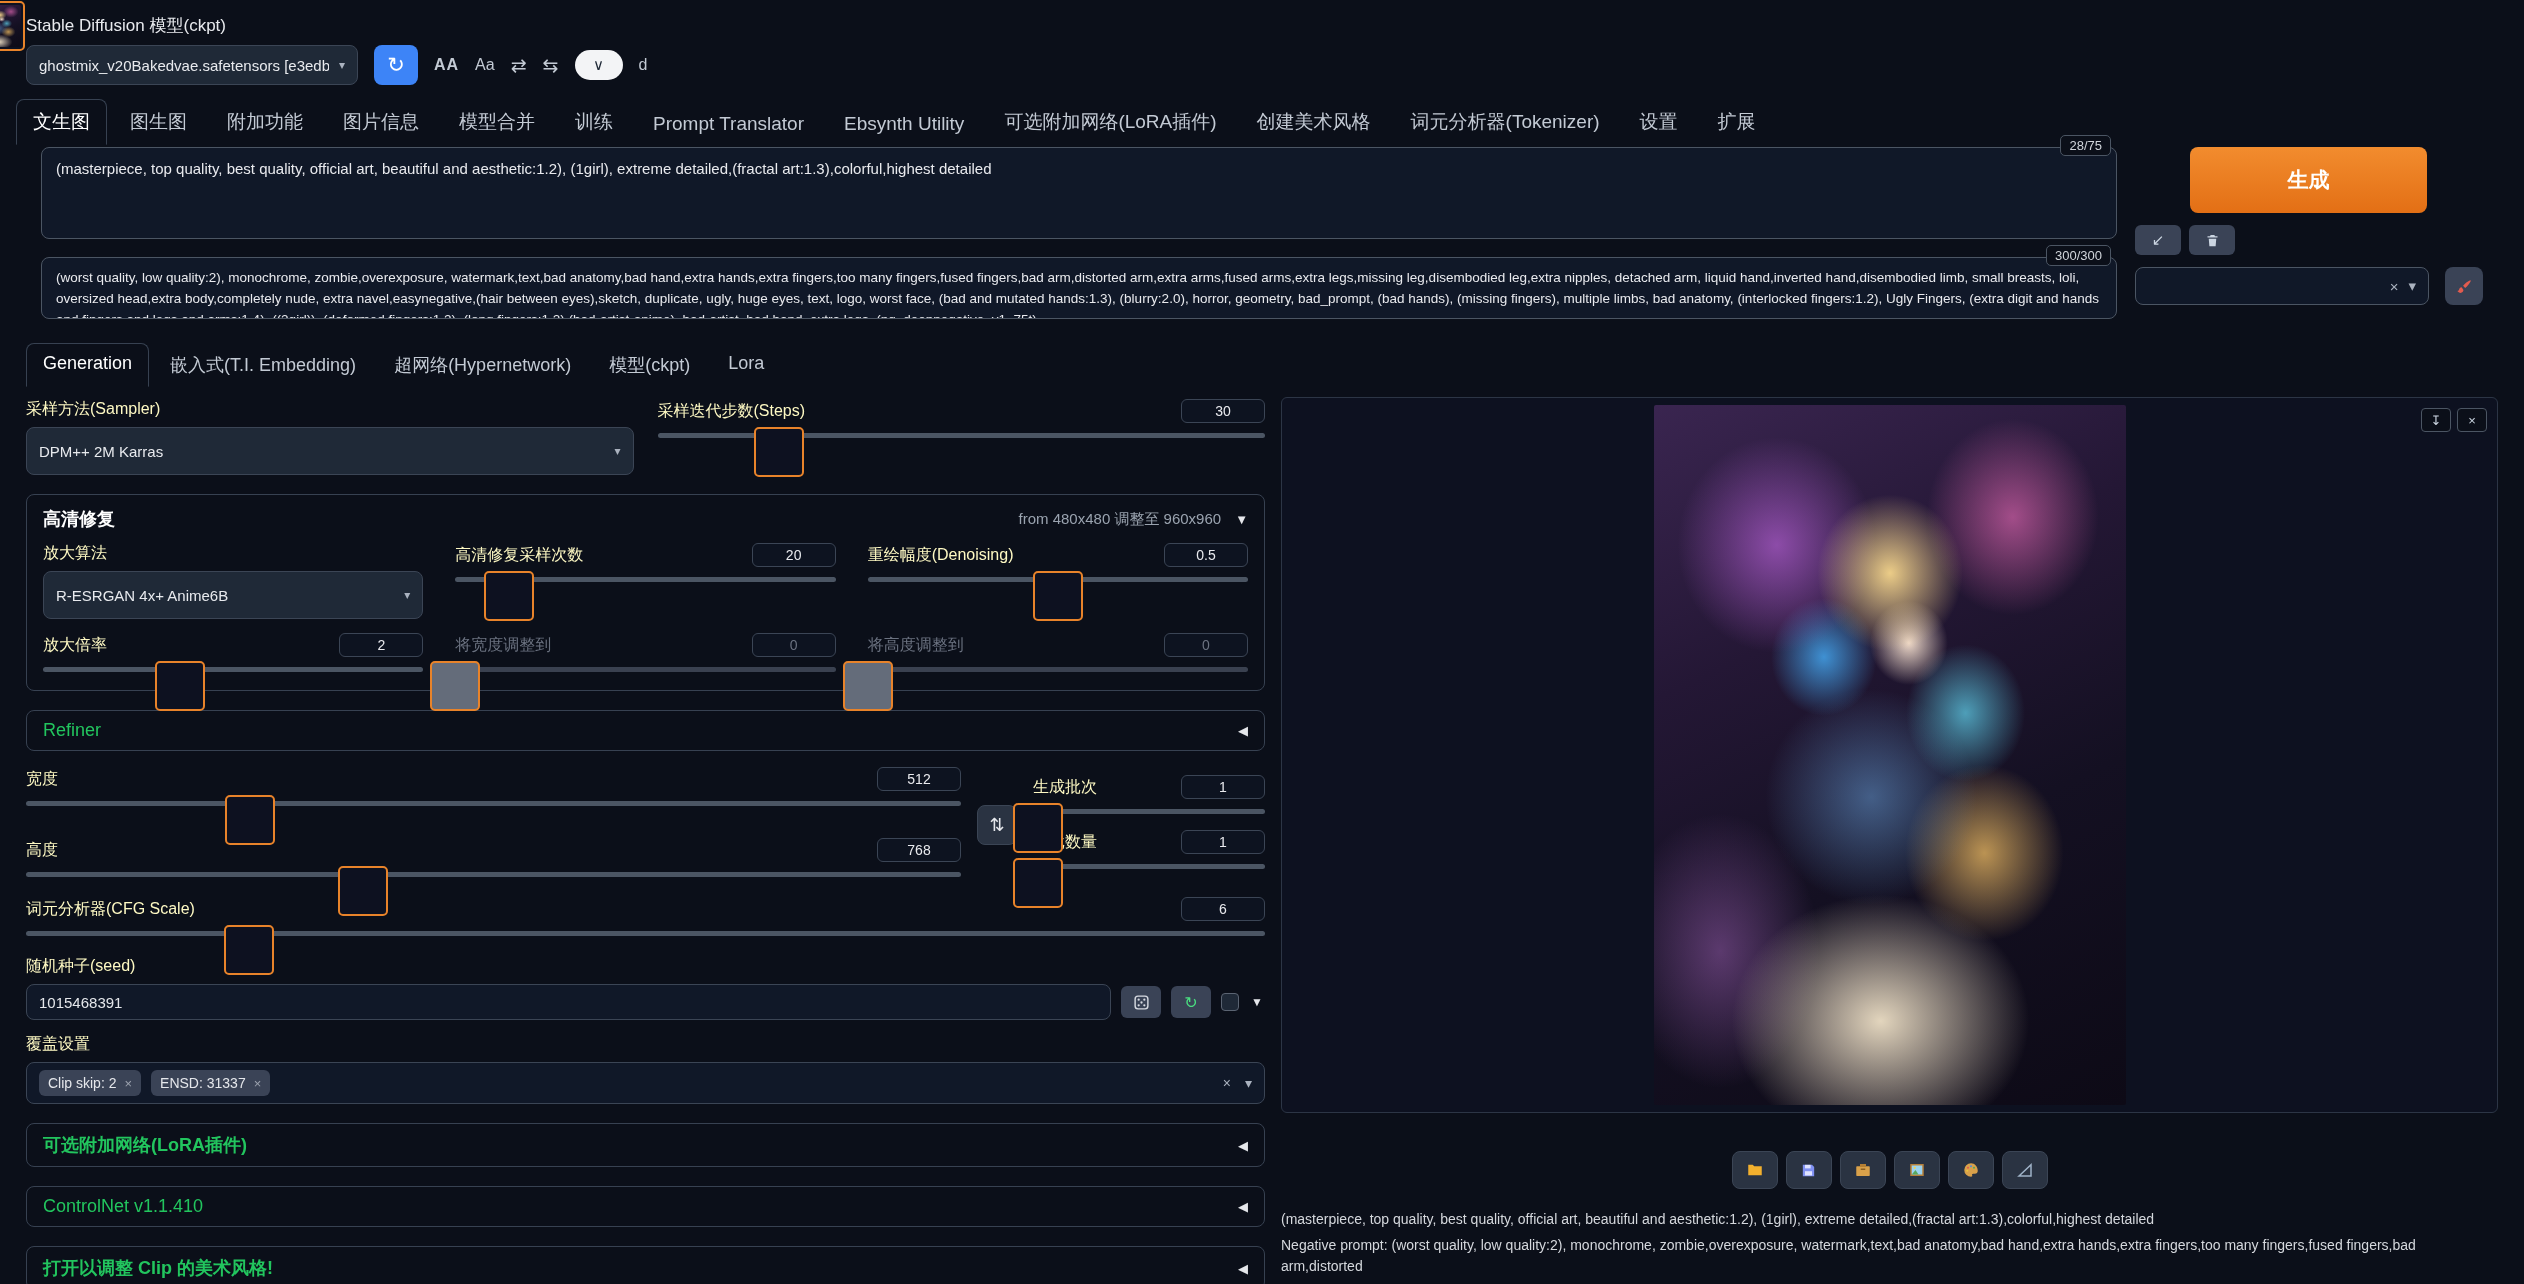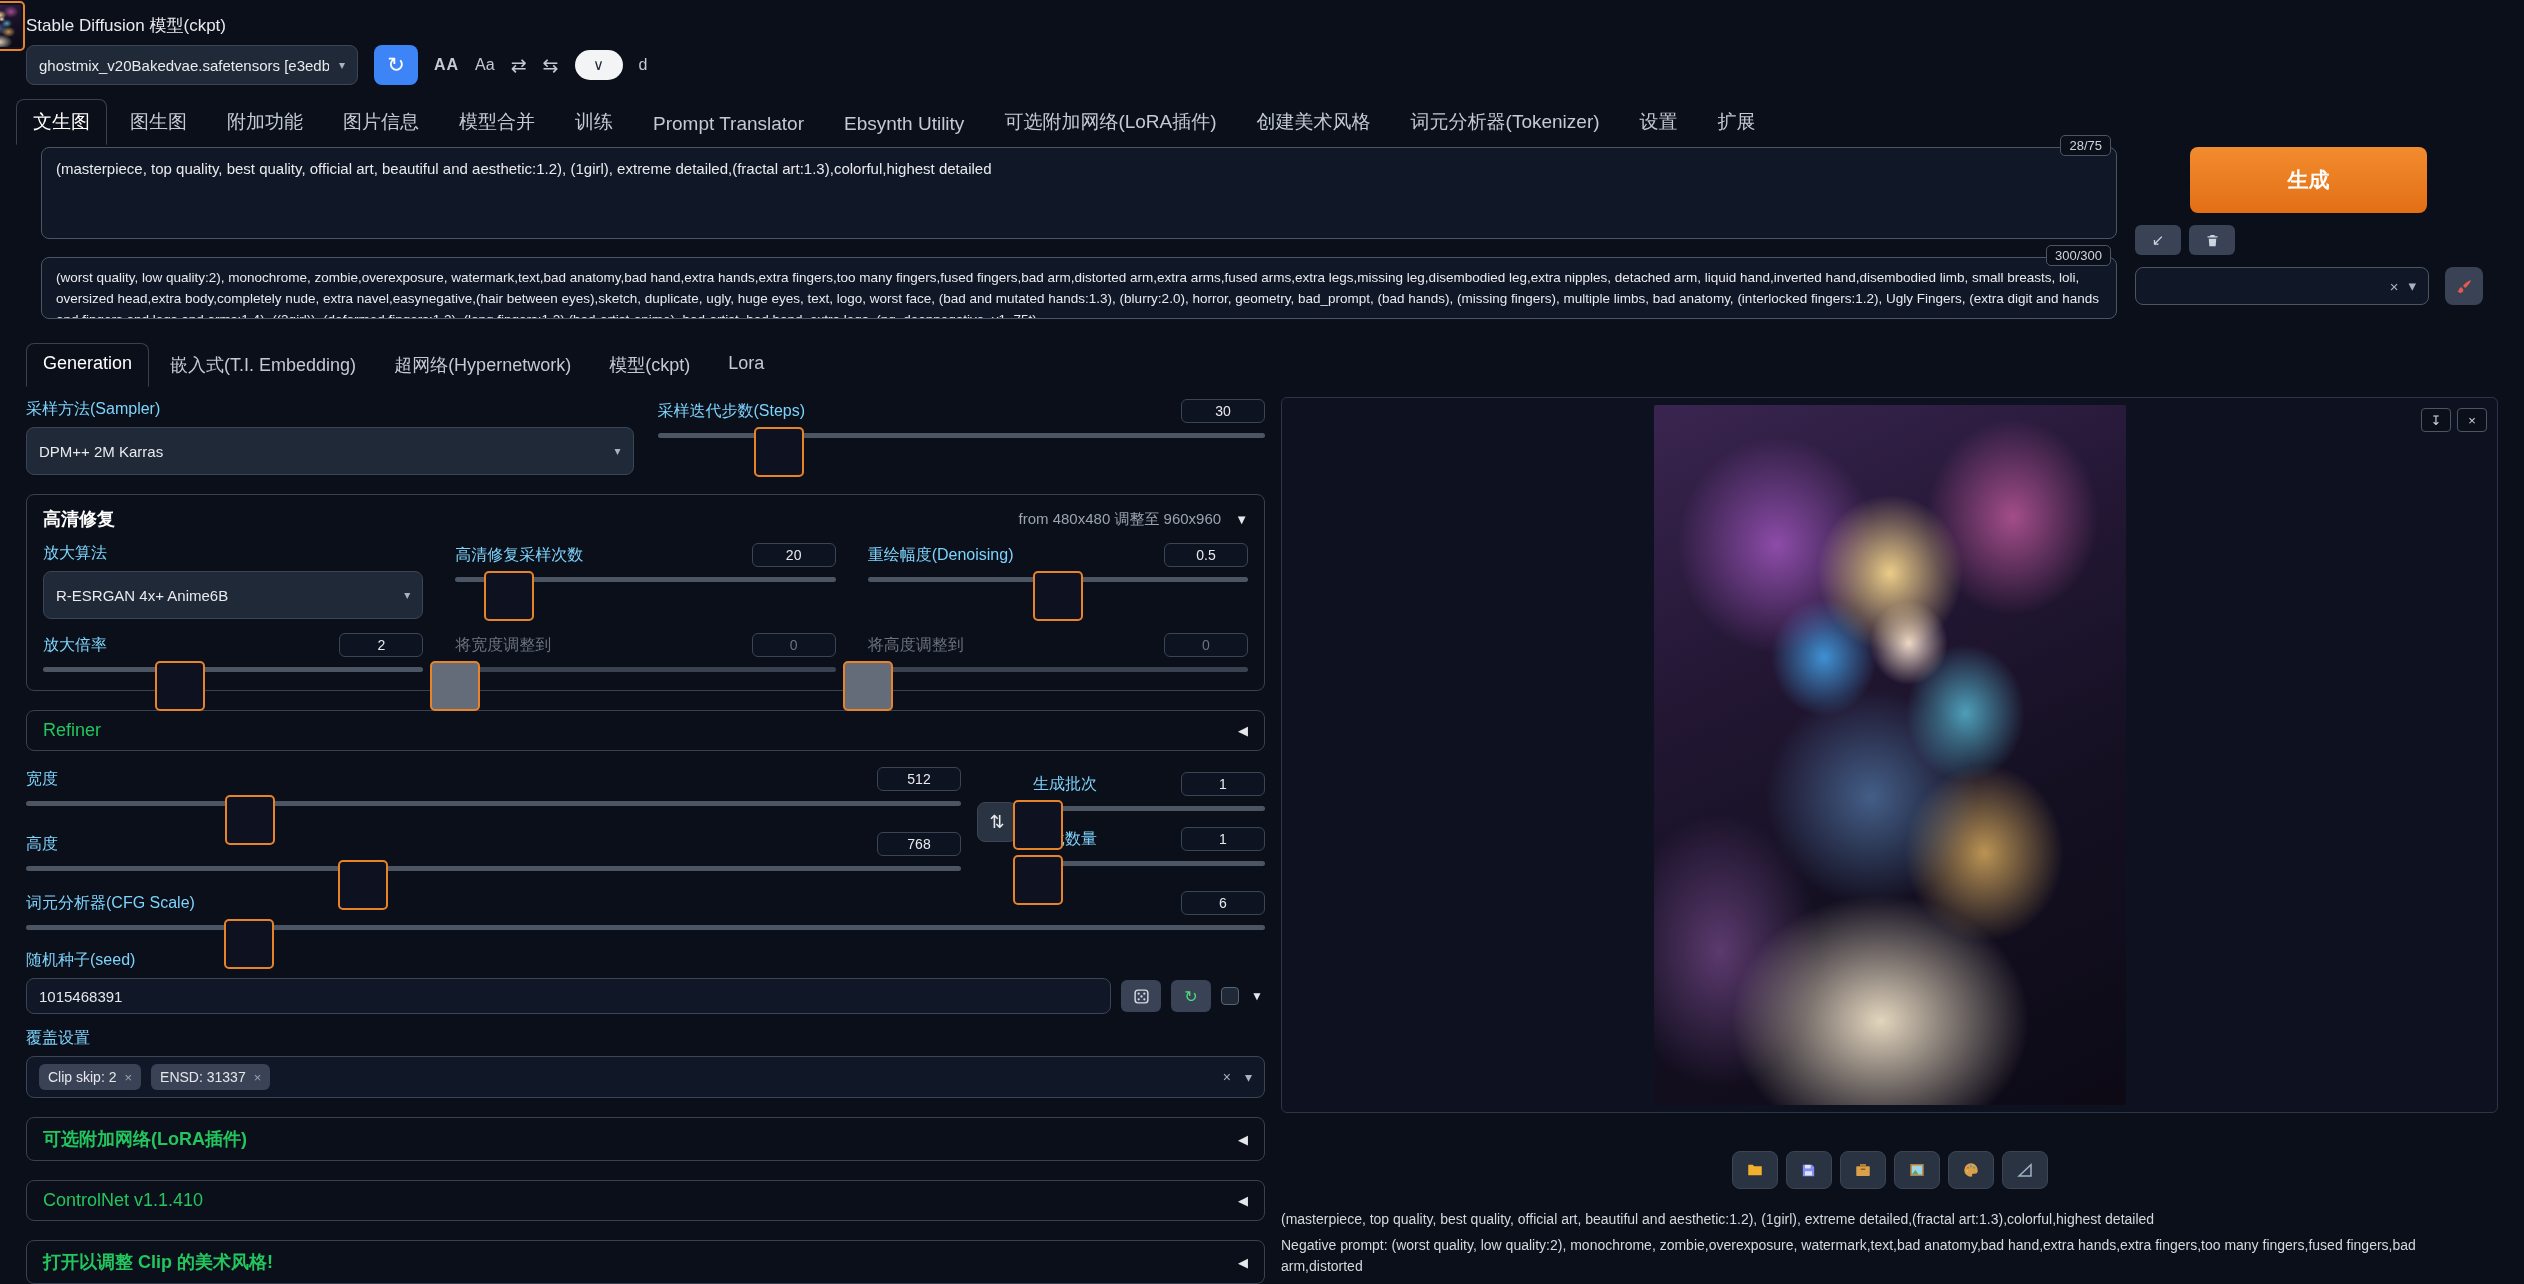--- a/index.html
+++ b/index.html
@@ -56,21 +56,21 @@
   .brush-btn { width:38px; height:38px; background:#3a4356; border:none; border-radius:8px;
                display:flex; align-items:center; justify-content:center; cursor:pointer; }
   
   .content { display:flex; padding:0 26px; margin-top:24px; gap:16px; }
   .left { width:1239px; flex:none; }
   .subtabs { display:flex; gap:4px; }
   .stab { padding:9px 16px; font-size:18px; color:#c3cad4; cursor:pointer;
           border:1px solid transparent; border-radius:8px 8px 0 0; }
   .stab.sel { color:#fff; border-color:#374151; border-bottom-color:transparent; }
   .panel { margin-top:12px; }
-  .flabel { display:block; font-size:16px; color:#7dd3fc; margin-bottom:7px; }
+  .flabel { display:block; font-size:16px; color:#fef9c3; margin-bottom:7px; }
   .row-2 { display:grid; grid-template-columns:1fr 1fr; gap:24px; }
   .sfield .shead { display:flex; align-items:center; justify-content:space-between; margin-bottom:3px; }
   .sfield .shead .flabel { margin:0; }
   .num { min-width:84px; height:24px; background:#0d1320; border:1px solid #3b4555; border-radius:6px;
          color:#e9eaee; font-size:14px; display:flex; align-items:center; justify-content:center; padding:0 8px; }
   .slider { position:relative; height:18px; cursor:pointer; }
   .slider::before { content:""; position:absolute; left:0; right:0; top:7px; height:5px; border-radius:3px; background:#4b5563; }
   .thumb { position:absolute; top:1px; width:15px; height:15px; border-radius:50%; background:#cdd2da;
            left:var(--pct,0%); transform:translateX(-50%); }
   .sfield.disabled .flabel { color:#6b7280; }
@@ -80,21 +80,21 @@
   .box { border:1px solid #374151; border-radius:8px; padding:12px 16px; margin-top:19px; }
   .box-head { display:flex; align-items:center; margin-bottom:12px; }
   .box-title { font-size:18px; font-weight:700; color:#fff; }
   .hires-info { margin-left:auto; font-size:15px; color:#9aa3af; margin-right:14px; }
   .arr { color:#e5e7eb; font-size:13px; cursor:pointer; flex:none; }
   .grid-3 { display:grid; grid-template-columns:1fr 1fr 1fr; gap:14px 32px; }
   .box.folded { display:flex; align-items:center; justify-content:space-between; padding:9px 16px; cursor:pointer; }
   .fold-title { font-size:18px; color:#22c55e; }
   .fold-title.bold { font-weight:700; }
   .dims { display:flex; gap:16px; margin-top:16px; align-items:center; }
-  .dims-left { width:935px; display:flex; flex-direction:column; gap:20px; flex:none; }
+  .dims-left { width:935px; display:flex; flex-direction:column; gap:26px; flex:none; }
   .swap { width:40px; height:40px; background:#2a3342; border:1px solid #3b4555; border-radius:8px;
           color:#e5e7eb; font-size:18px; display:flex; align-items:center; justify-content:center; cursor:pointer; flex:none; }
   .dims-right { flex:1; display:flex; flex-direction:column; gap:10px; }
   .cfg { margin-top:14px; }
   .seed-sec { margin-top:14px; }
   .seed-row { display:flex; align-items:center; gap:10px; }
   .seed-input { width:1085px; height:36px; background:#101828; border:1px solid #3b4555; border-radius:8px;
                 display:flex; align-items:center; padding:0 12px; font-size:15px; cursor:text; }
   .mini { width:40px; height:32px; background:#3a4356; border:none; border-radius:6px;
           display:flex; align-items:center; justify-content:center; cursor:pointer; color:#cbd5e1; font-size:16px; }

